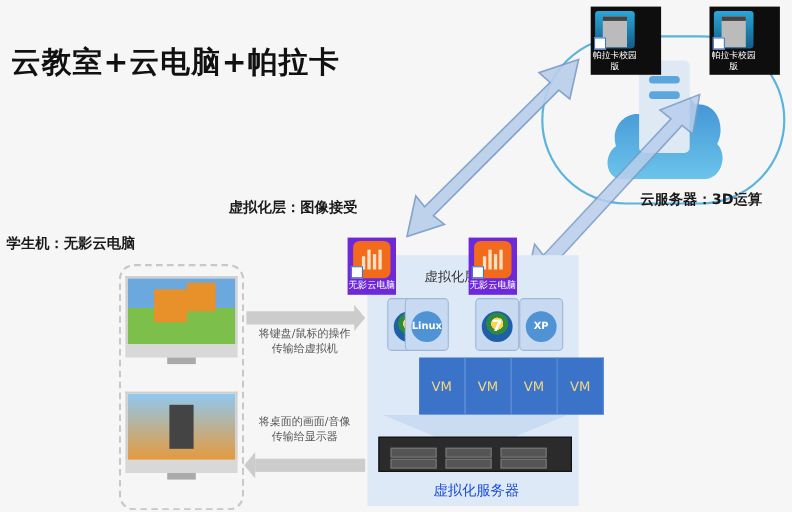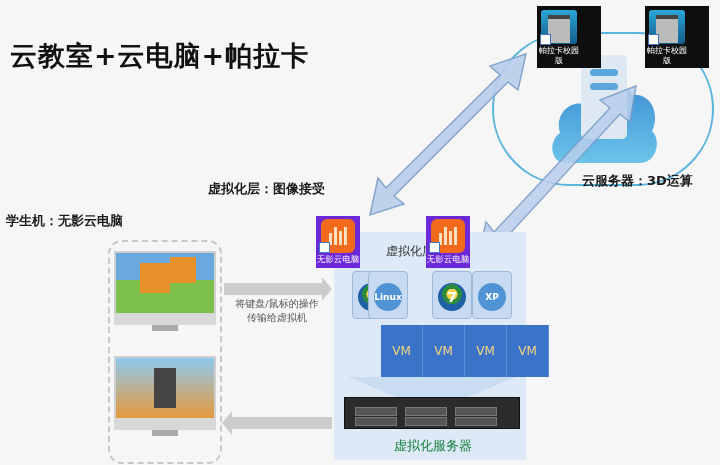--- a/index.html
+++ b/index.html
@@ -127,21 +127,21 @@
 </svg>
 
 <div class="abs rack">
   <div class="bay" style="left:10px;top:9px"></div>
     <div class="bay" style="left:60px;top:9px"></div>
     <div class="bay" style="left:110px;top:9px"></div>
   <div class="bay" style="left:10px;top:19px"></div>
     <div class="bay" style="left:60px;top:19px"></div>
     <div class="bay" style="left:110px;top:19px"></div>
 </div>
-<div class="abs" style="left:394px;top:437px;font-size:13px;color:#15803d;">虚拟化服务器</div>
+<div class="abs" style="left:394px;top:437px;font-size:13px;color:#1d4ed8;">虚拟化服务器</div>
 
 <div class="abs label-bold" style="left:6px;top:212px;">学生机：无影云电脑</div>
 <div class="abs dash-box"></div>
 
 <div class="abs monitor" style="left:114px;top:251px;">
   <div class="screen" style="background:linear-gradient(#6aa8de 0 45%, #7cbf4a 45%);">
     <div style="position:absolute;left:24px;top:10px;width:30px;height:30px;background:#e8902a;"></div>
     <div style="position:absolute;left:54px;top:4px;width:26px;height:26px;background:#e8902a;"></div>
   </div>
   <div class="chin"></div>
@@ -156,15 +156,17 @@
 </div>
 
 <div class="abs gray-arrow" style="left:224px;top:283px;width:100px;"></div>
 <div class="abs" style="left:322px;top:277px;width:0;height:0;border-left:10px solid #ccc;border-top:12px solid transparent;border-bottom:12px solid transparent;"></div>
 <div class="abs small-text" style="left:222px;top:297px;width:110px;">
   <div>将键盘/鼠标的操作</div>
   <div>传输给虚拟机</div>
 </div>
 
 <div class="abs small-text" style="left:222px;top:377px;width:110px;">
+  <div>将桌面的画面/音像</div>
+  <div>传输给显示器</div>
 </div>
 <div class="abs" style="left:222px;top:411px;width:0;height:0;border-right:10px solid #ccc;border-top:12px solid transparent;border-bottom:12px solid transparent;"></div>
 <div class="abs gray-arrow" style="left:232px;top:417px;width:100px;"></div>
 
 </body></html>

